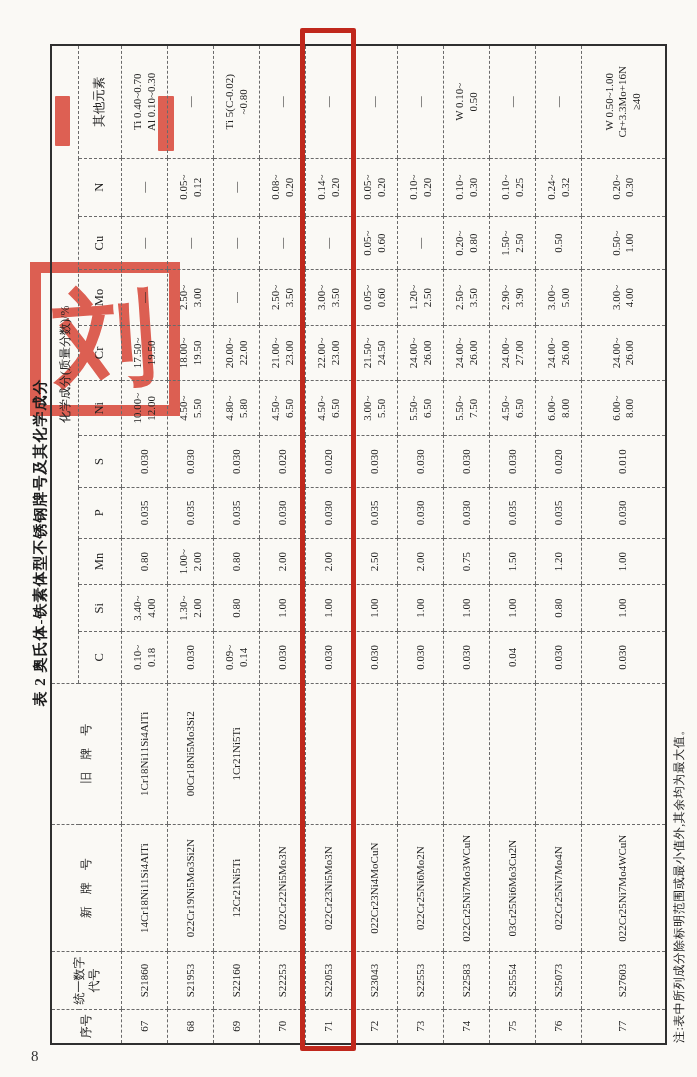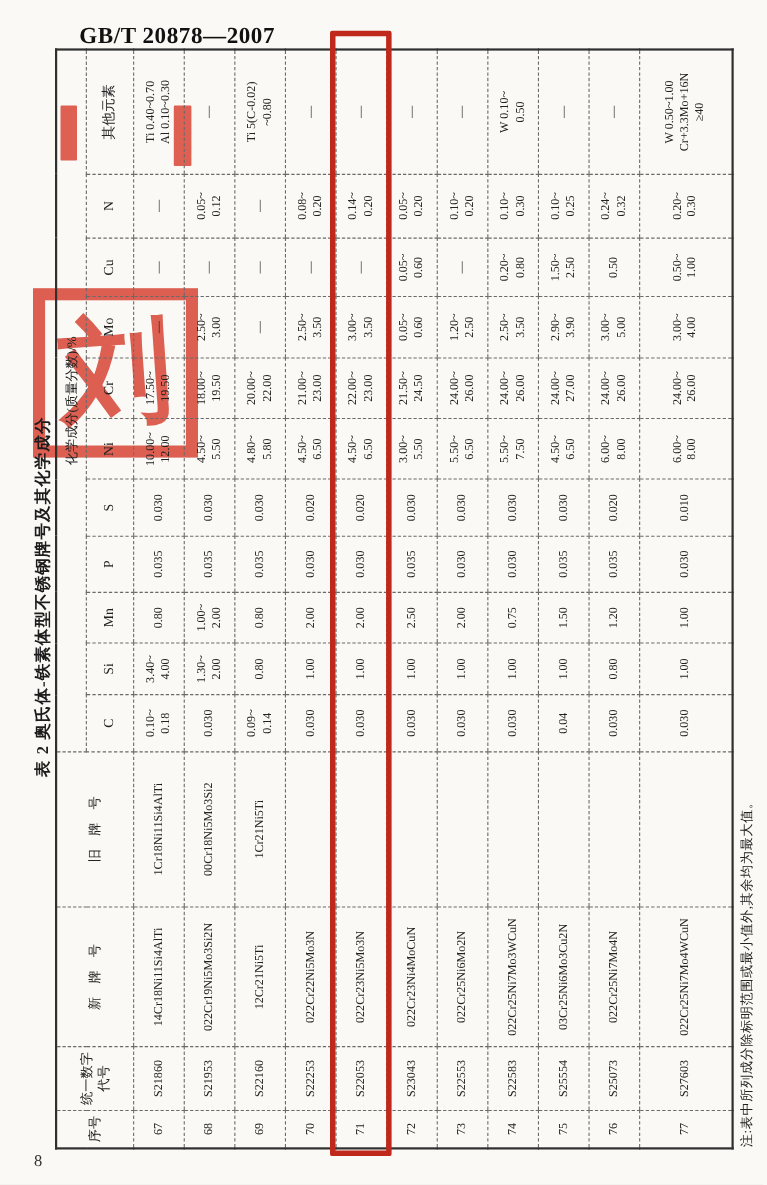--- a/index.html
+++ b/index.html
@@ -38,21 +38,20 @@
   .hl{position:absolute;left:-6px;width:calc(100% + 8px);border:5px solid #c0281c;border-radius:2px;
       pointer-events:none;z-index:5;background:transparent;}
 
   .pagenum{position:absolute;left:31px;top:1048px;font-size:15px;color:#333;}
 </style>
 </head>
 <body>
 
 <div class="page">
 
-  <div class="gbt">GB/T 20878—2007</div>
 
   <div class="stamp-bar bar1"></div>
   <div class="stamp-bar bar2"></div>
   <div class="stamp-box">
     <span>刘</span>
   </div>
 
   <div class="rotated">
     <div class="caption">表 2  奥氏体-铁素体型不锈钢牌号及其化学成分</div>
 

